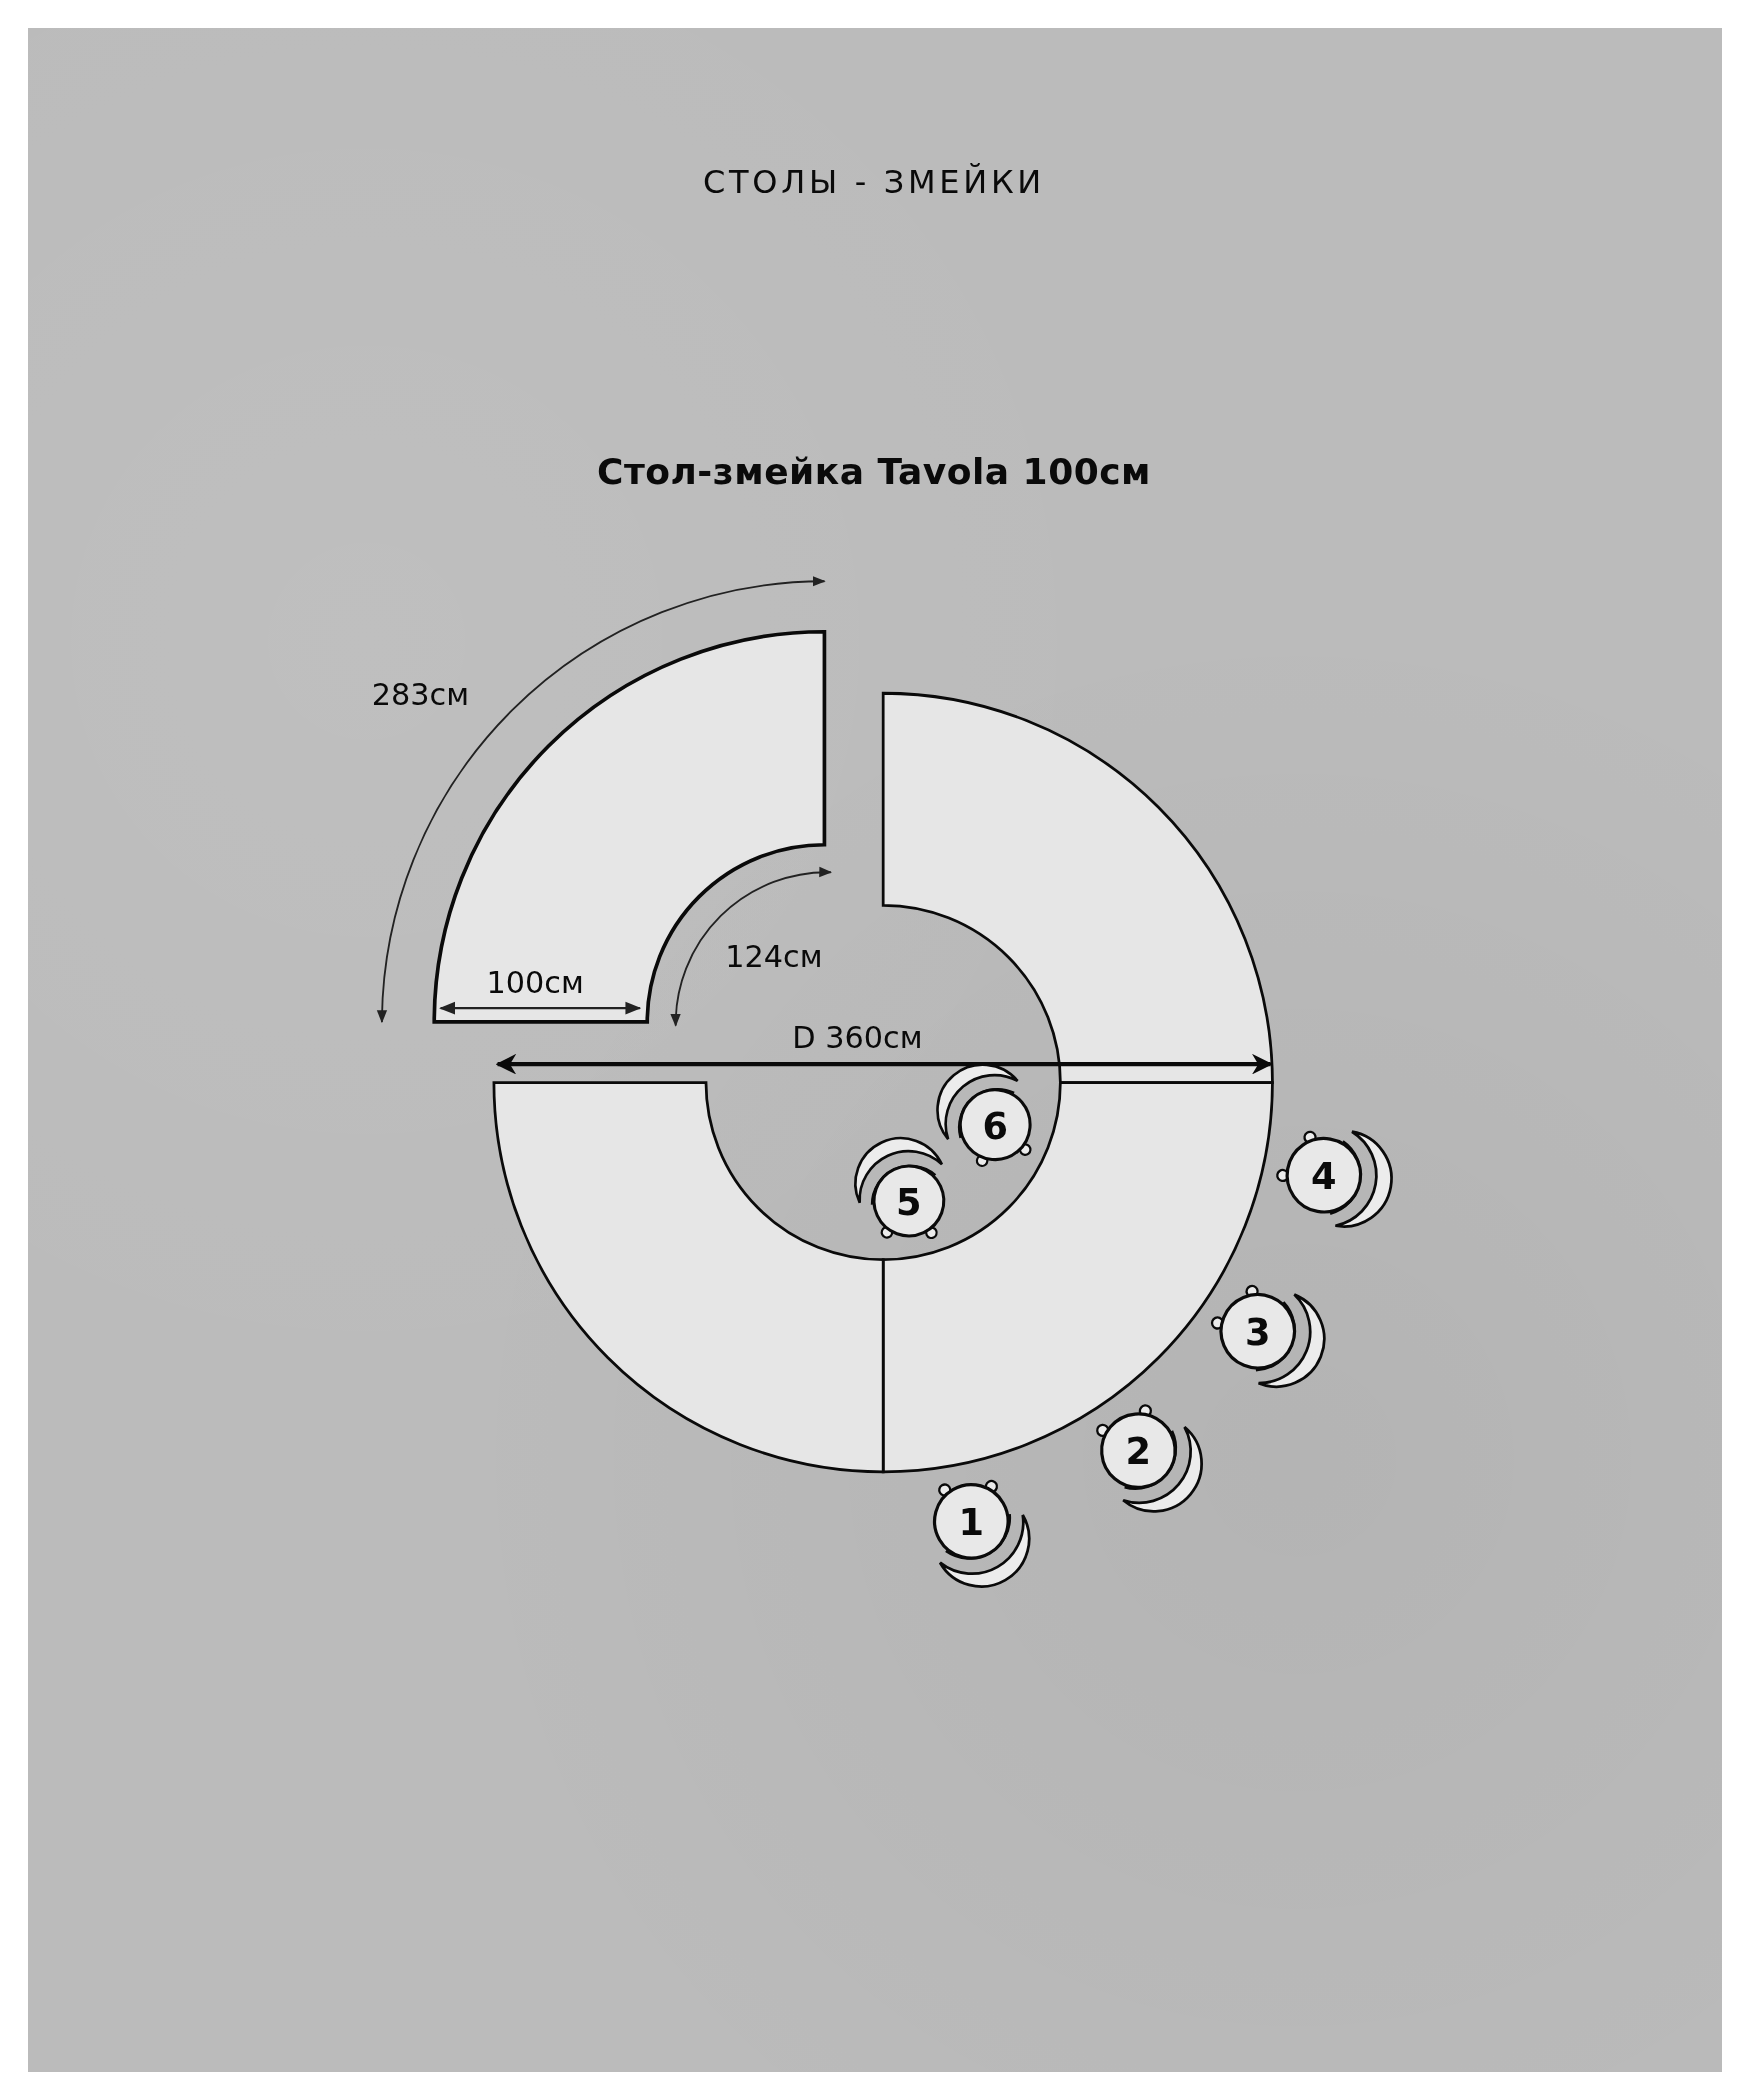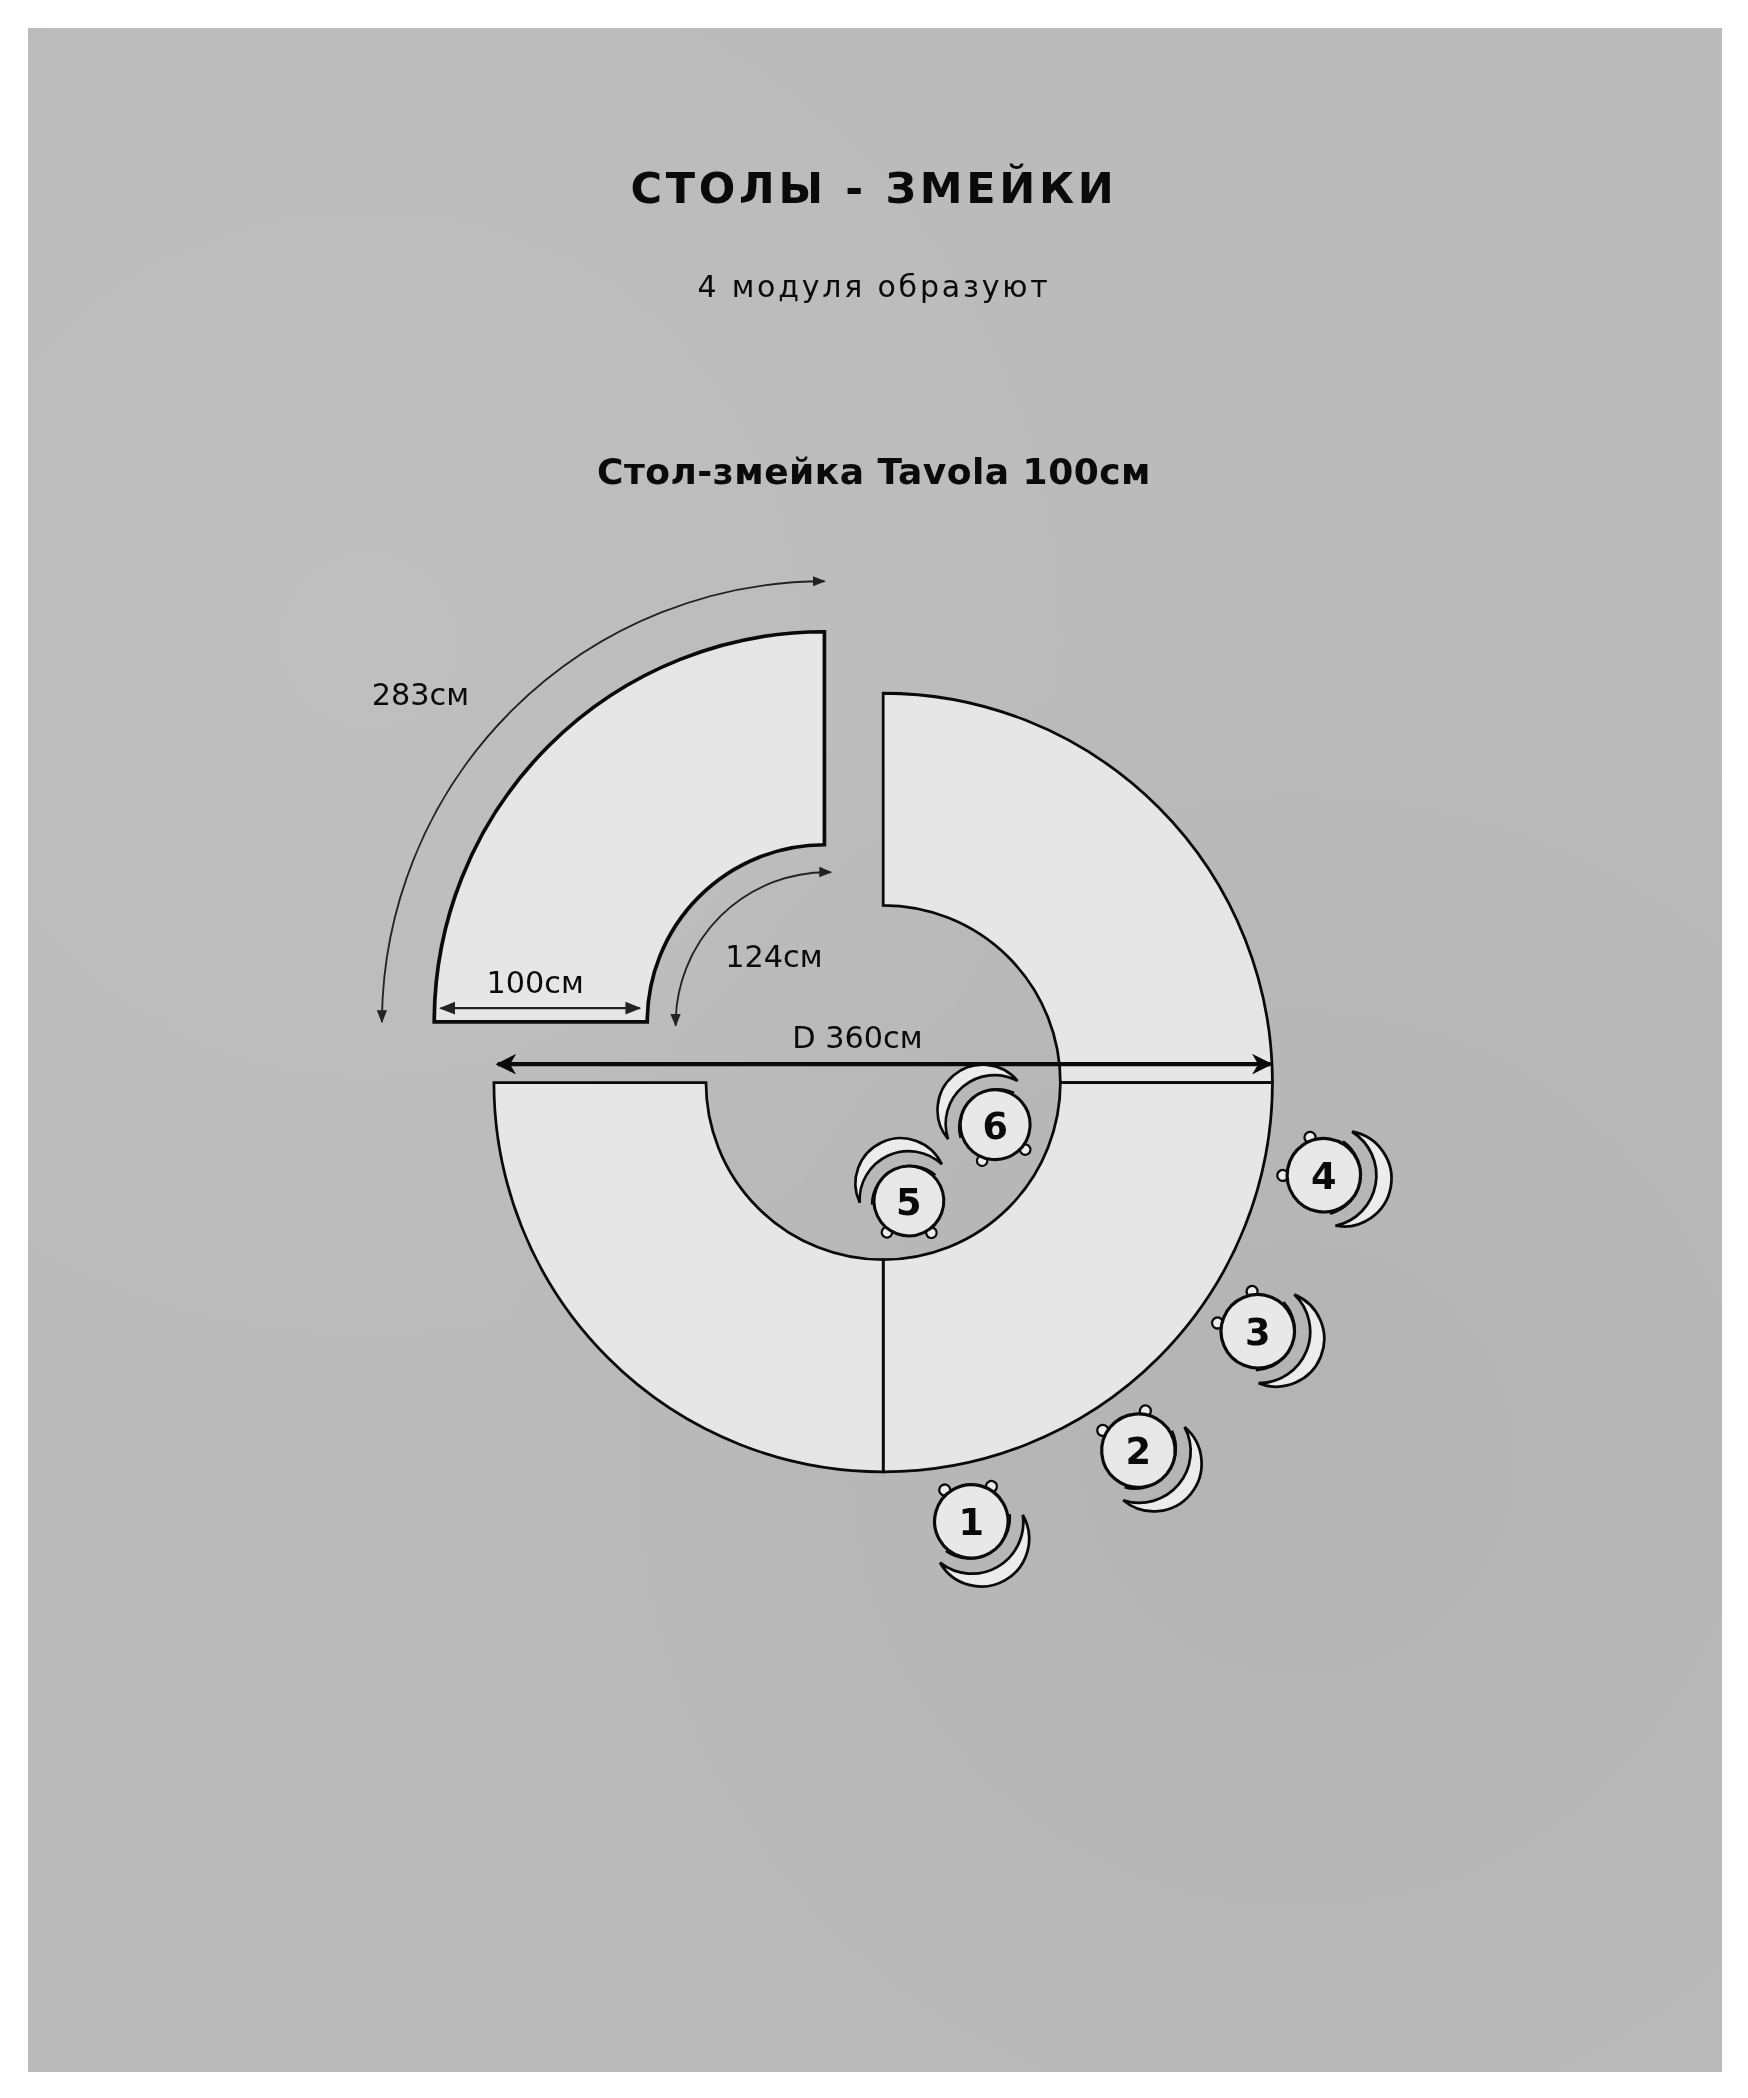--- a/index.html
+++ b/index.html
@@ -6,36 +6,35 @@
   body { width: 1748px; height: 2098px; position: relative; overflow: hidden; }
   .panel {
     position: absolute; left: 27.5px; top: 27.5px; width: 1694px; height: 2044px;
     background: #bbbbbb;
     background-image:
       radial-gradient(circle at 20% 30%, rgba(255,255,255,0.06), transparent 40%),
       radial-gradient(circle at 75% 70%, rgba(0,0,0,0.04), transparent 45%);
   }
   .txt { position: absolute; left: 0; width: 1748px; text-align: center; color: #0a0a0a;
          font-family: "DejaVu Sans", sans-serif; }
-  .title { top: 163px; font-size: 43px; font-weight: bold; letter-spacing: 3.7px; }
+  .title { top: 163px; font-size: 32px; font-weight: normal; letter-spacing: 3.7px; }
   .subtitle { top: 266px; font-size: 30px; letter-spacing: 2.8px; line-height: 42px; }
   .product { top: 440px; font-size: 36px; font-weight: 700; letter-spacing: 0.5px; margin-top: 11px; }
   .footnote { top: 1752px; font-size: 37px; font-weight: bold; line-height: 46px; letter-spacing: 0.9px; }
   svg.diagram { position: absolute; left: 0; top: 0; }
   .lbl { font-family: "DejaVu Sans", sans-serif; font-size: 33px; fill: #0a0a0a; }
   .num { font-family: "DejaVu Sans", sans-serif; font-size: 40px; font-weight: bold; fill: #0a0a0a; }
 </style>
 </head>
 <body>
 
 <div class="panel"></div>
 
 <div class="txt title">СТОЛЫ - ЗМЕЙКИ</div>
 <div class="txt subtitle">
-  <div>4 модуля образуют</div>
 </div>
 <div class="txt product">Стол-змейка Tavola 100см</div>
 
 <svg class="diagram" width="1748" height="2098" viewBox="0 0 1904 2285">
   <defs>
     <marker id="arrowSmall" viewBox="0 0 10 10" refX="9" refY="5" markerWidth="7" markerHeight="7" orient="auto-start-reverse">
       <path d="M0,1 L10,5 L0,9 Z" fill="#222"></path>
     </marker>
     <marker id="arrowBig" viewBox="0 0 10 10" refX="9" refY="5" markerWidth="5" markerHeight="5" orient="auto-start-reverse">
       <path d="M0,0 L10,5 L0,10 L3,5 Z" fill="#0a0a0a"></path>

